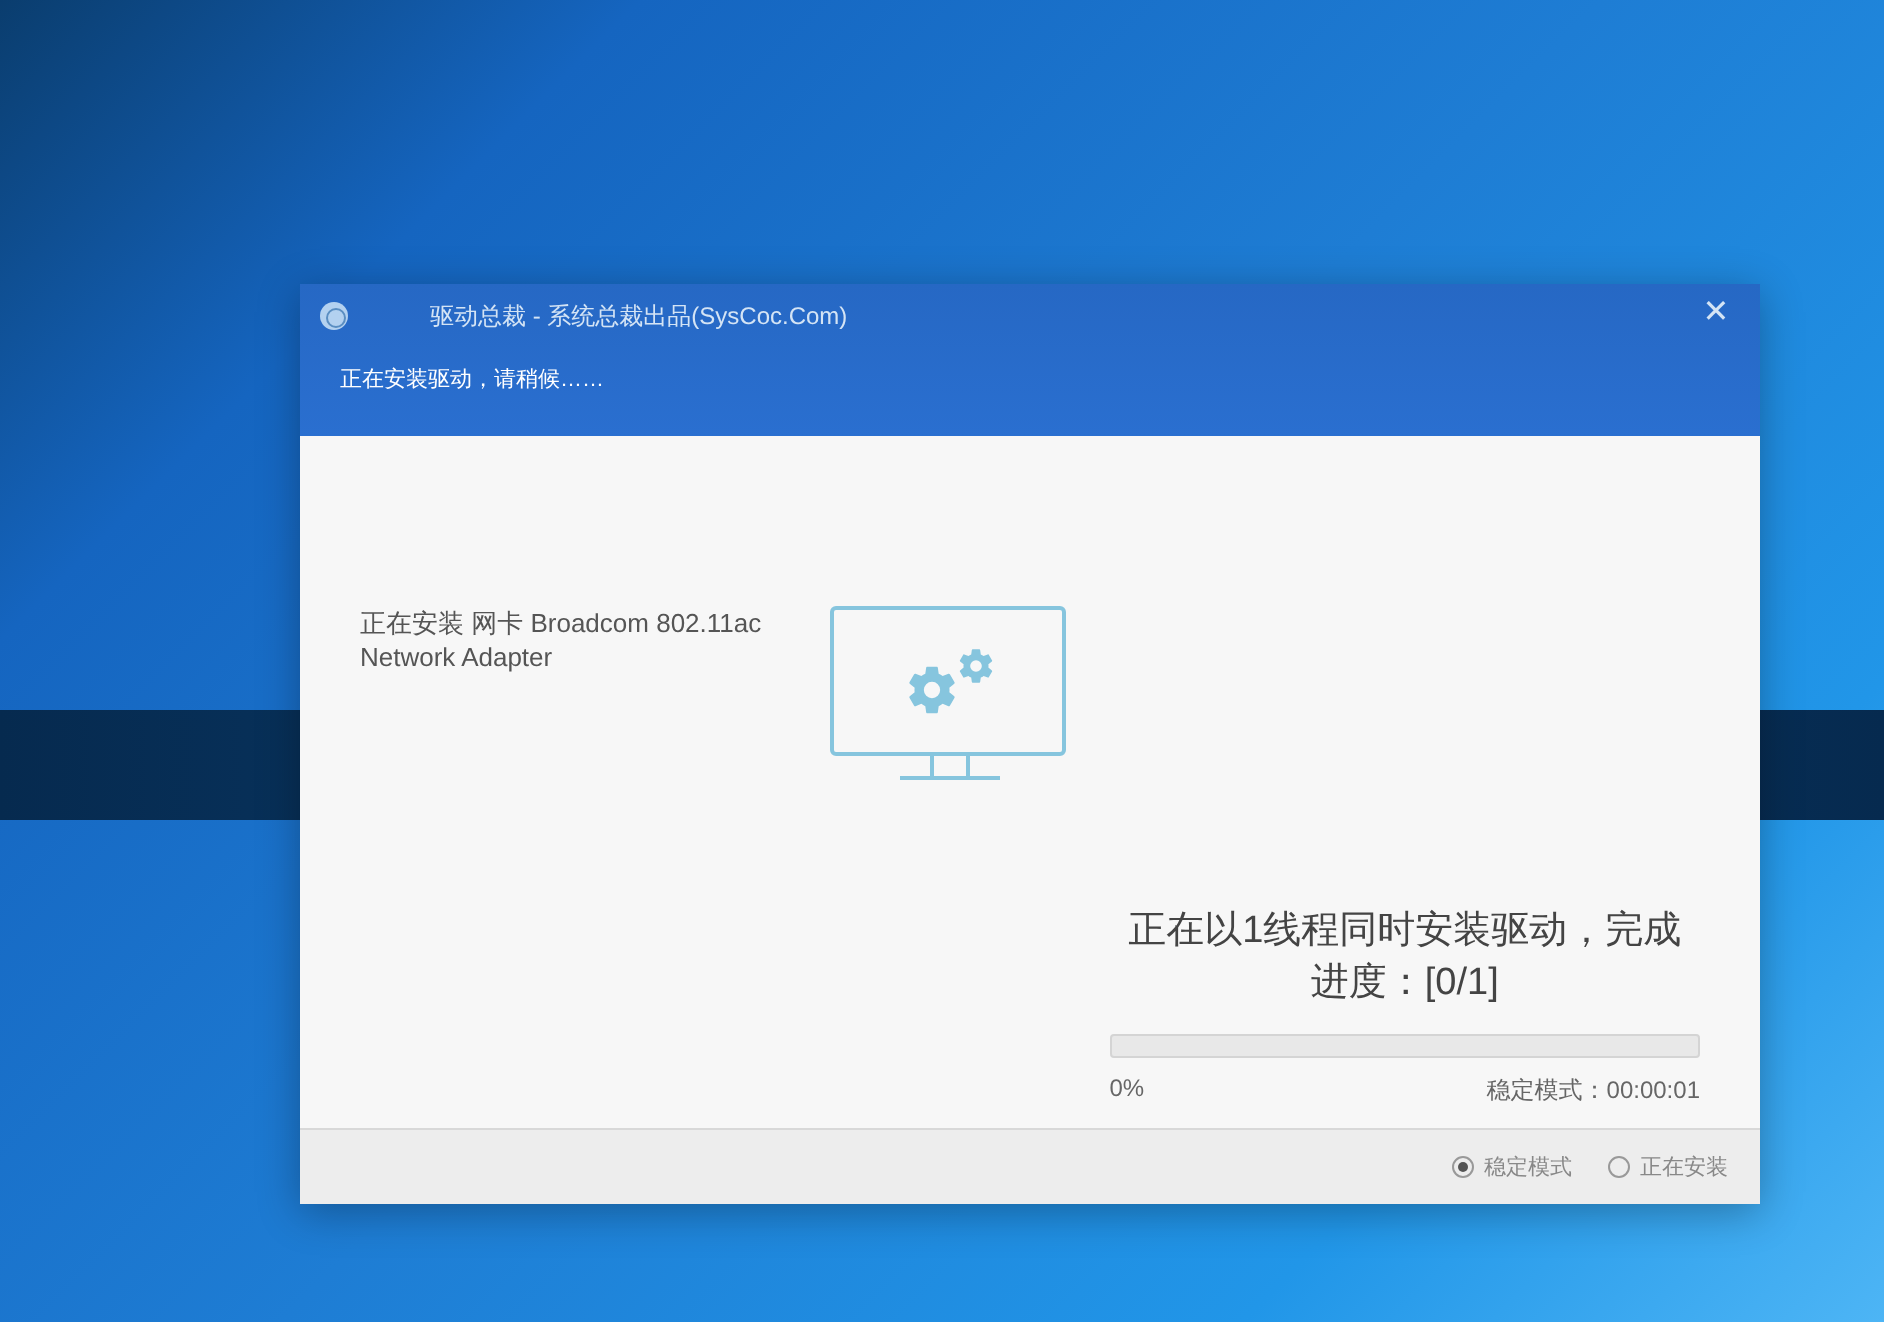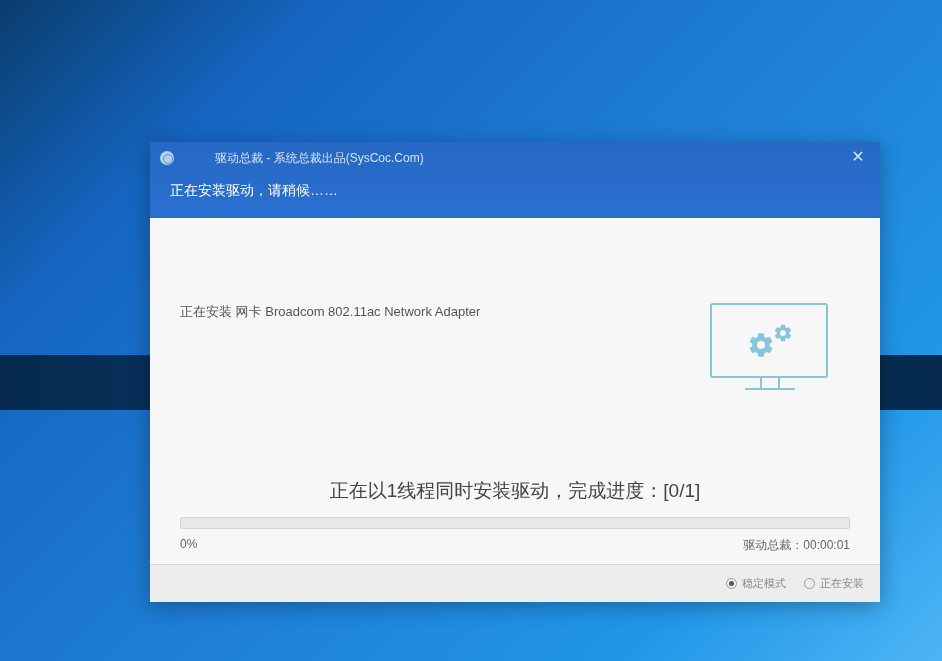--- a/index.html
+++ b/index.html
@@ -75,29 +75,29 @@
       color: #d4e4f5;
       font-size: 16px;
       cursor: pointer;
       width: 24px;
       height: 20px;
       text-align: center;
       line-height: 18px;
     }
     .header-text {
       color: #ffffff;
-      font-size: 14px;
+      font-size: 11px;
       padding: 14px 0 0 20px;
       font-weight: 400;
     }
     .dialog-body {
       padding: 30px 30px 10px 30px;
       height: calc(100% - 76px - 38px);
       display: flex;
-      flex-direction: column;
+      flex-direction: row;
     }
     .install-row {
       display: flex;
       align-items: flex-start;
       gap: 30px;
       margin-top: 55px;
     }
     .install-text {
       color: #555;
       font-size: 13px;
@@ -243,21 +243,21 @@
         <div class="monitor-base"></div>
       </div>
     </div>
 
     <div class="progress-section">
       <div class="progress-label">正在以1线程同时安装驱动，完成进度：[0/1]</div>
       <div class="progress-bar"></div>
       <div class="progress-info">
         <span>0%</span>
         <span>
-          <span>驱动总裁：</span><span>00:00:01</span>
+          <span>稳定模式：</span><span>00:00:01</span>
         </span>
       </div>
     </div>
   </div>
 
   <div class="footer">
     <div class="footer-left">
       <div class="radio">
         <div class="radio-circle checked"></div>
         <span>稳定模式</span>

